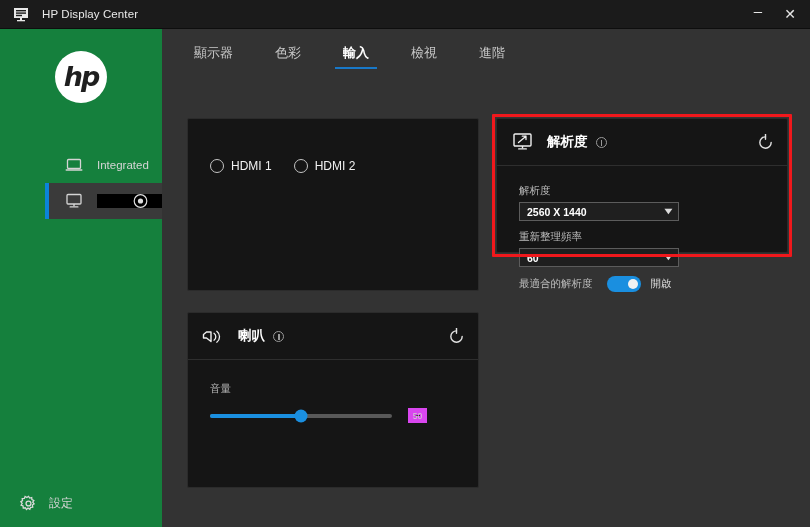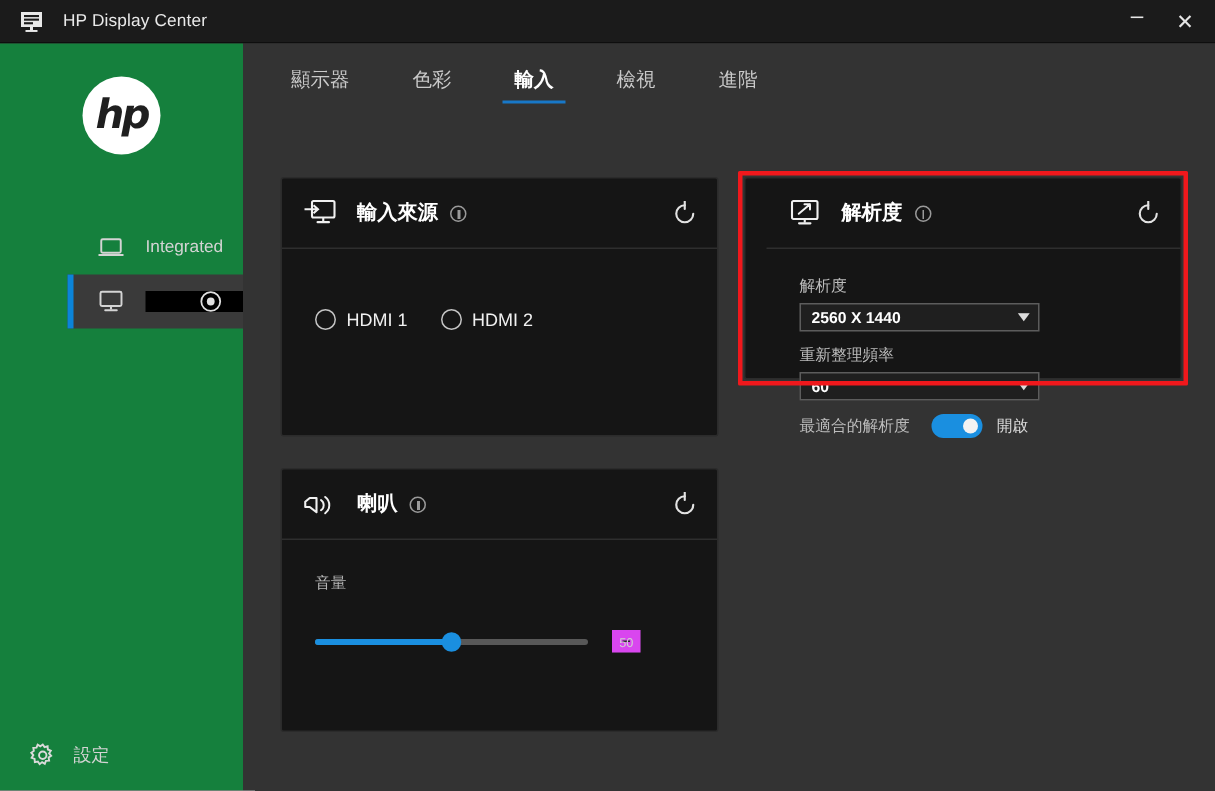--- a/index.html
+++ b/index.html
@@ -283,21 +283,21 @@
   .toggle .knob {
     position: absolute;
     right: 3px; top: 3px;
     width: 10px; height: 10px;
     border-radius: 50%;
     background: #f2f2f2;
   }
   .toggle-state { color: #d8d8d8; font-size: 10.5px; margin-left: 10px; white-space: nowrap; }
 
   
-  .slider-label { color: #b5b5b5; font-size: 10.5px; margin-bottom: 24px; }
+  .slider-label { color: #b5b5b5; font-size: 10.5px; margin-bottom: 12px; }
   .slider-row { display: flex; align-items: center; }
   .slider-track {
     position: relative;
     width: 182px; height: 4px;
     background: #585858;
     border-radius: 2px;
   }
   .slider-fill {
     position: absolute;
     left: 0; top: 0; bottom: 0;
@@ -411,53 +411,35 @@
         <div class="tab">顯示器</div>
         <div class="tab">色彩</div>
         <div class="tab active">輸入</div>
         <div class="tab">檢視</div>
         <div class="tab">進階</div>
       </div>
 
       <div class="panel">
 
         <div class="card" style="left:25px; top:47px; width:292px; height:173px;">
-          <div class="card-head">
-            <span class="ch-icon">
-              <svg width="23" height="21" viewBox="0 0 23 21" aria-hidden="true">
-                <rect x="6" y="2" width="15" height="11" rx="1" fill="none" stroke="#f0f0f0" stroke-width="1.4"></rect>
-                <path d="M1 7.5 H10 M7 4.8 L10 7.5 L7 10.2" fill="none" stroke="#f0f0f0" stroke-width="1.4"></path>
-                <rect x="12.8" y="13" width="1.4" height="2.6" fill="#f0f0f0"></rect>
-                <rect x="9" y="15.4" width="9" height="1.4" rx="0.7" fill="#f0f0f0"></rect>
-              </svg>
-            </span>
-            <span class="ch-title">輸入來源</span>
-            <span class="info-dot"></span>
-            <span class="reset-btn">
-              <svg width="17" height="17" viewBox="0 0 18 18" aria-hidden="true">
-                <path d="M15 9 A6 6 0 1 1 9 3" fill="none" stroke="#e2e2e2" stroke-width="1.5" stroke-linecap="round"></path>
-                <path d="M9 0.4 V5.6" stroke="#e2e2e2" stroke-width="1.5" stroke-linecap="round"></path>
-              </svg>
-            </span>
-          </div>
           <div class="card-body">
             <div class="radio-row">
               <div class="radio-opt">
                 <span class="radio-circle"></span>
                 <span class="radio-label">HDMI 1</span>
               </div>
               <div class="radio-opt">
                 <span class="radio-circle"></span>
                 <span class="radio-label">HDMI 2</span>
               </div>
             </div>
           </div>
         </div>
 
-        <div class="card" style="left:334px; top:47px; width:292px; height:135px;padding-left:14px;">
+        <div class="card" style="left:334px; top:47px; width:292px; height:135px;">
           <div class="card-head">
             <span class="ch-icon">
               <svg width="23" height="21" viewBox="0 0 23 21" aria-hidden="true">
                 <rect x="3" y="2" width="17" height="12" rx="1" fill="none" stroke="#f0f0f0" stroke-width="1.4"></rect>
                 <path d="M7.5 10.5 L15 4.2 M15 4.2 H11.3 M15 4.2 V7.6" fill="none" stroke="#f0f0f0" stroke-width="1.3" stroke-linecap="round"></path>
                 <rect x="10.8" y="14" width="1.4" height="2.4" fill="#f0f0f0"></rect>
                 <rect x="7" y="16.2" width="9" height="1.4" rx="0.7" fill="#f0f0f0"></rect>
               </svg>
             </span>
             <span class="ch-title">解析度</span>

